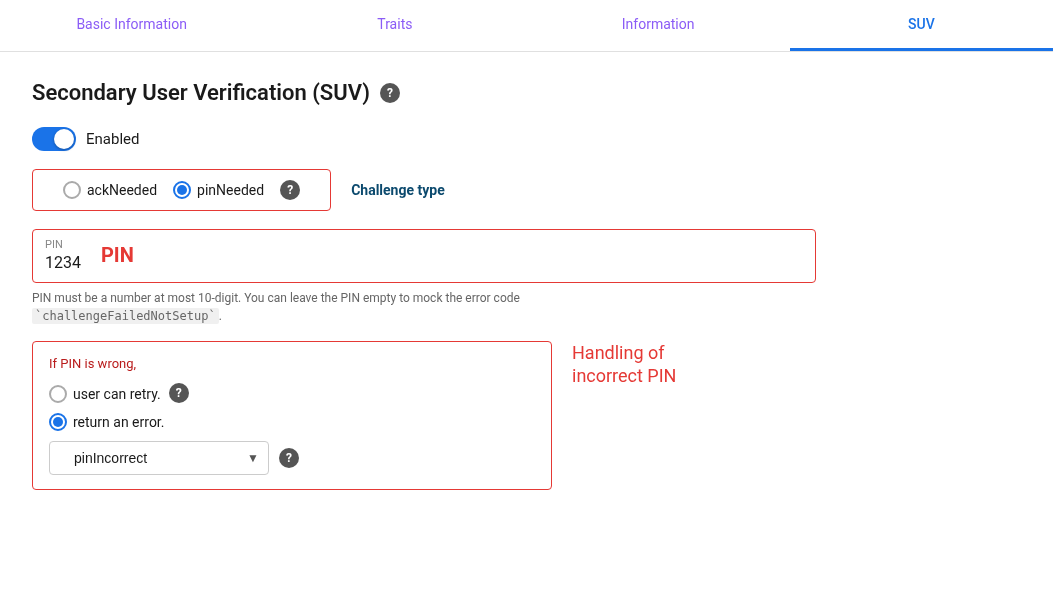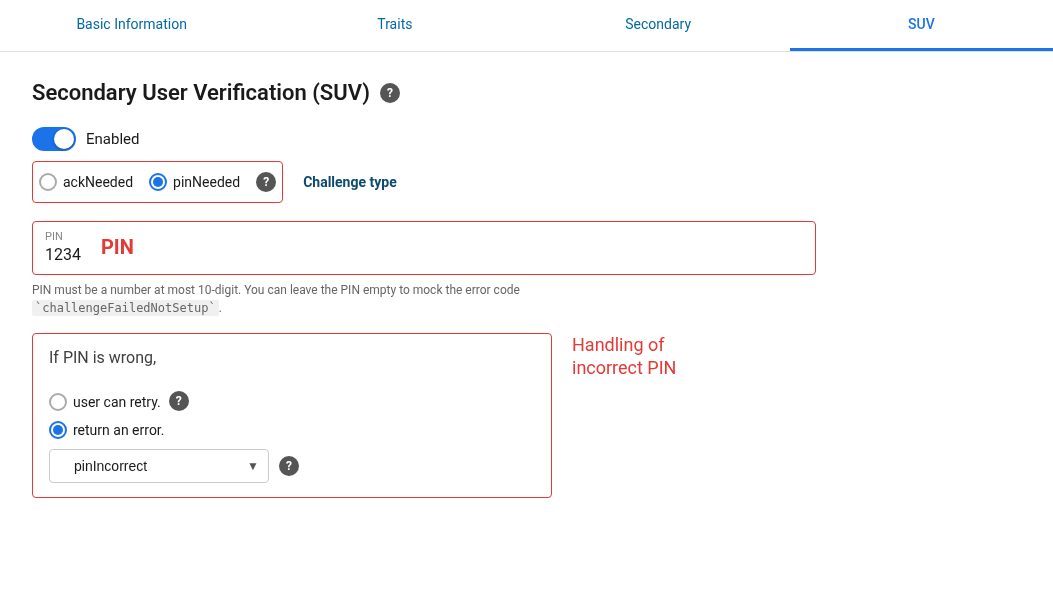--- a/index.html
+++ b/index.html
@@ -20,21 +20,21 @@
     .tab-bar {
       display: flex;
       border-bottom: 1px solid #e0e0e0;
       background: #fff;
     }
     .tab {
       flex: 1;
       padding: 16px 20px;
       text-align: center;
       font-size: 14px;
-      color: #0369a1;
+      color: #8b5cf6;
       cursor: pointer;
       border-bottom: 3px solid transparent;
       user-select: none;
     }
     .tab.active {
       color: #1a73e8;
       border-bottom: 3px solid #1a73e8;
       font-weight: 500;
     }
 
@@ -66,21 +66,21 @@
       font-weight: bold;
       cursor: pointer;
       flex-shrink: 0;
     }
 
     
     .toggle-row {
       display: flex;
       align-items: center;
       gap: 10px;
-      margin-bottom: 10px;
+      margin-bottom: 18px;
     }
     .toggle-switch {
       position: relative;
       width: 44px;
       height: 24px;
       cursor: pointer;
     }
     .toggle-switch input {
       opacity: 0;
       width: 0;
@@ -112,21 +112,21 @@
     .challenge-section {
       display: flex;
       align-items: center;
       gap: 20px;
       margin-bottom: 18px;
     }
 
     .challenge-box {
       border: 1.5px solid #e53935;
       border-radius: 4px;
-      padding: 10px 6px;
+      padding: 10px 30px;
       display: flex;
       align-items: center;
       gap: 16px;
     }
 
     .radio-option {
       display: flex;
       align-items: center;
       gap: 6px;
       cursor: pointer;
@@ -224,23 +224,23 @@
     }
 
     .incorrect-box {
       border: 1.5px solid #e53935;
       border-radius: 4px;
       padding: 14px 16px;
       width: 520px;
     }
 
     .incorrect-title {
-      font-size: 16px;
-      color: #404040;
-      margin-bottom: 24px;
+      font-size: 13px;
+      color: #b91c1c;
+      margin-bottom: 12px;
     }
 
     .radio-row {
       display: flex;
       align-items: flex-end;
       gap: 8px;
       margin-bottom: 10px;
     }
 
     .error-dropdown-row {
@@ -294,21 +294,21 @@
     }
   </style>
 </head>
 <body>
 
 <div class="container">
 
   <div class="tab-bar">
     <div class="tab">Basic Information</div>
     <div class="tab">Traits</div>
-    <div class="tab">Secondary</div>
+    <div class="tab">Information</div>
     <div class="tab active">SUV</div>
   </div>
 
   <div class="content">
 
     <div class="page-title">
       <span>Secondary User Verification (SUV)</span>
       <span class="help-icon">?</span>
     </div>
 

